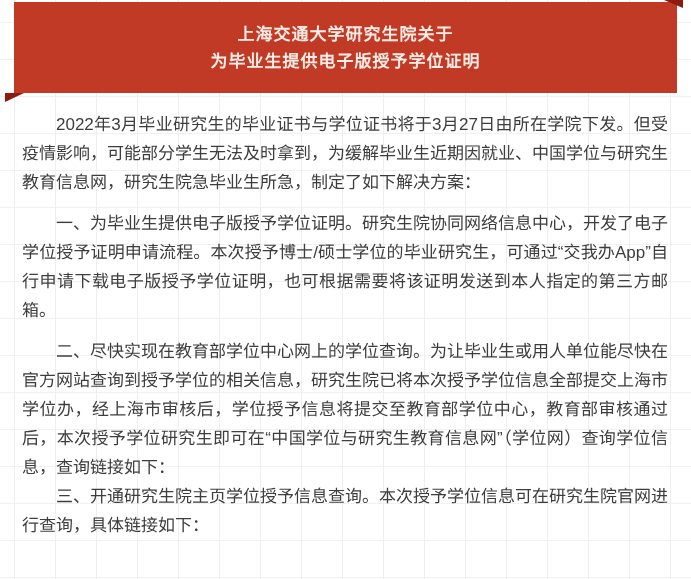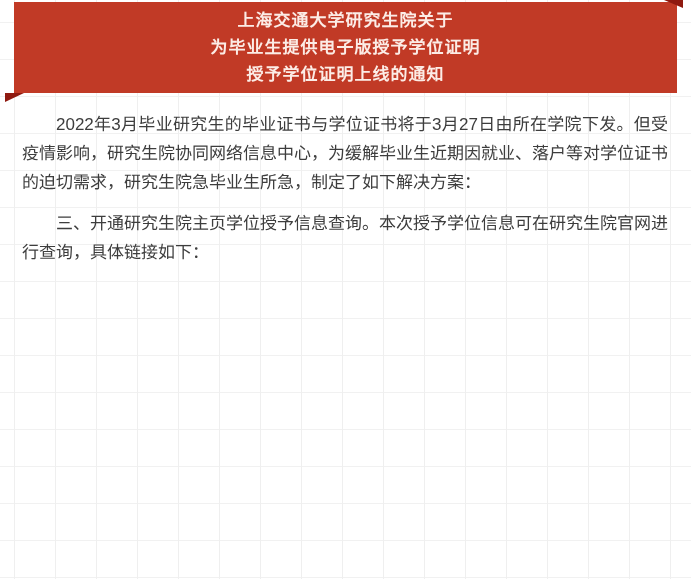--- a/index.html
+++ b/index.html
@@ -76,22 +76,23 @@
   .content p { margin: 0 0 12px 0; }
   .content p.indent { text-indent: 2em; }
   .content p.tight { margin-bottom: 0; }
 </style>
 </head>
 <body>
 
 <div class="banner">
   <div class="banner-line">上海交通大学研究生院关于</div>
   <div class="banner-line">为毕业生提供电子版授予学位证明</div>
-  <div class="banner-line">授予学位证明上线的通知</div>
 </div>
 <div class="fold-tr"></div>
 <div class="fold-bl"></div>
 
 <div class="content">
-  <p class="indent">2022年3月毕业研究生的毕业证书与学位证书将于3月27日由所在学院下发。但受疫情影响，研究生院协同网络信息中心，为缓解毕业生近期因就业、落户等对学位证书的迫切需求，研究生院急毕业生所急，制定了如下解决方案：</p>
+  <p class="indent">2022年3月毕业研究生的毕业证书与学位证书将于3月27日由所在学院下发。但受疫情影响，可能部分学生无法及时拿到，为缓解毕业生近期因就业、中国学位与研究生教育信息网，研究生院急毕业生所急，制定了如下解决方案：</p>
+  <p class="indent">一、为毕业生提供电子版授予学位证明。研究生院协同网络信息中心，开发了电子学位授予证明申请流程。本次授予博士/硕士学位的毕业研究生，可通过“交我办App”自行申请下载电子版授予学位证明，也可根据需要将该证明发送到本人指定的第三方邮箱。</p>
+  <p class="indent tight">二、尽快实现在教育部学位中心网上的学位查询。为让毕业生或用人单位能尽快在官方网站查询到授予学位的相关信息，研究生院已将本次授予学位信息全部提交上海市学位办，经上海市审核后，学位授予信息将提交至教育部学位中心，教育部审核通过后，本次授予学位研究生即可在“中国学位与研究生教育信息网”（学位网）查询学位信息，查询链接如下：</p>
   <p class="indent">三、开通研究生院主页学位授予信息查询。本次授予学位信息可在研究生院官网进行查询，具体链接如下：</p>
 
 </div>
 
 </body></html>

